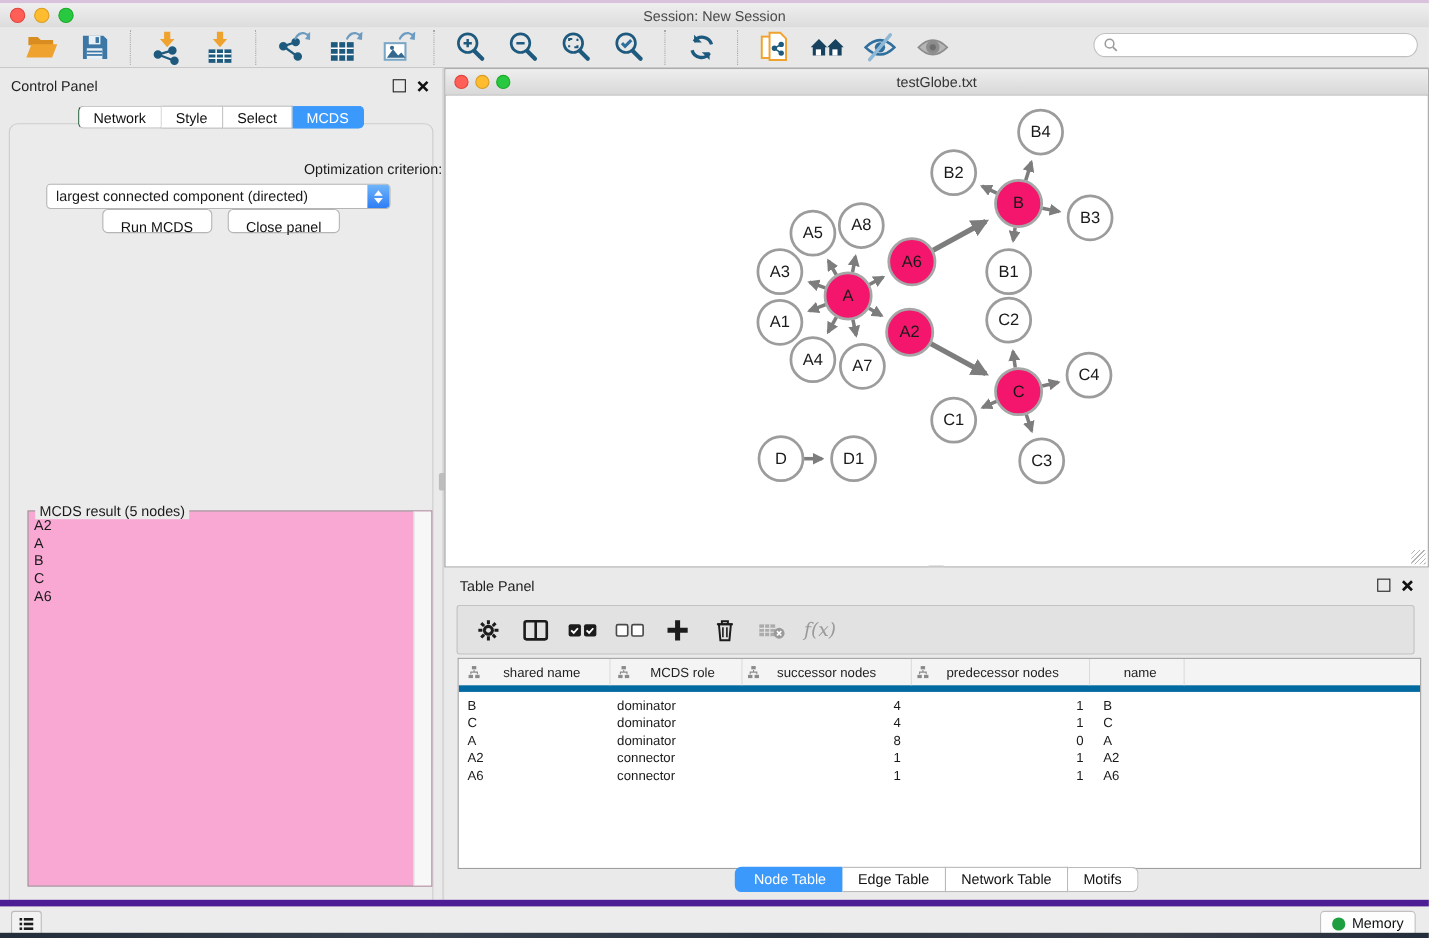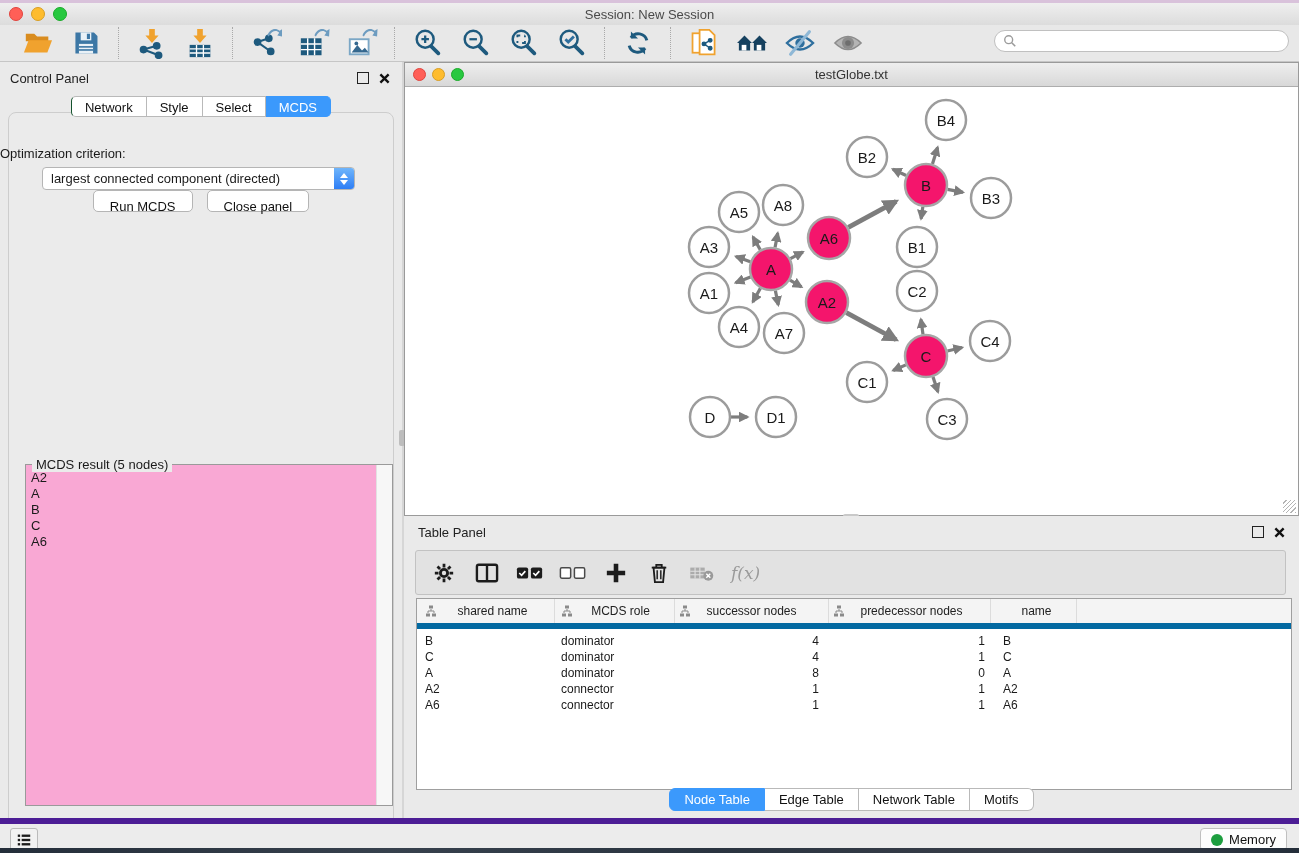--- a/index.html
+++ b/index.html
@@ -31,21 +31,21 @@
   .float-ico{width:10px;height:10px;border:1.6px solid #222;background:transparent;}
   .cp-inner{position:absolute;left:8px;top:50px;width:384px;height:753px;max-height:753px;
     border:1px solid #cdcdcd;border-radius:8px;background:#ebebeb;height:753px;}
   .cp-inner{height:753px;top:50px;height:753px;} 
   .tabs-row{position:absolute;left:0;top:34px;width:100%;display:flex;justify-content:center;z-index:3;}
   .tab{background:#fff;border:1px solid #b9b9b9;border-left:none;font-size:13px;color:#111;
     padding:2px 13px;height:21px;line-height:17px;box-sizing:border-box;}
   .tab:first-child{border-left:1px solid #14532d;border-radius:5px 0 0 5px;}
   .tab:last-child{border-radius:0 5px 5px 0;}
   .tab.active{background:#3b99fc;color:#fff;border-color:#3b99fc;}
-  .opt-label{position:absolute;left:0;top:84px;width:100%;text-align:left;font-size:13px;}
+  .opt-label{position:absolute;left:0;top:84px;width:100%;text-align:right;font-size:13px;}
   .criterion{position:absolute;left:42px;top:105px;width:313px;height:23px;background:#fff;
     border:1px solid #b5b5b5;border-radius:4px;display:flex;align-items:center;box-sizing:border-box;}
   .criterion .val{flex:1;font-size:13px;padding-left:8px;white-space:nowrap;overflow:hidden;}
   .stepper{width:20px;height:21px;border-radius:0 3px 3px 0;background:linear-gradient(#6fb5fb,#2e7ef5);
     display:flex;flex-direction:column;align-items:center;justify-content:center;gap:2px;}
   .arr-up{width:0;height:0;border-left:4px solid transparent;border-right:4px solid transparent;border-bottom:5px solid #fff;}
   .arr-dn{width:0;height:0;border-left:4px solid transparent;border-right:4px solid transparent;border-top:5px solid #fff;}
   .cp-btns{position:absolute;left:0;top:128px;width:100%;display:flex;justify-content:center;gap:14px;}
   .pbtn{background:#fff;border:1px solid #b5b5b5;border-radius:5px;font-size:13px;color:#111;
     padding:8px 16px;height:22px;line-height:15px;cursor:default;font-family:"Liberation Sans",sans-serif;}
@@ -90,21 +90,21 @@
   .dt-cell{box-sizing:border-box;white-space:nowrap;overflow:hidden;}
   .c0{width:138px;padding-left:8px;}
   .c1{width:120px;padding-left:6px;}
   .c2{width:154px;text-align:right;padding-right:10px;}
   .c3{width:162px;text-align:right;padding-right:6px;}
   .c4{width:86px;padding-left:12px;}
   .dt-body{padding-top:4px;}
   .tp-tabs{position:absolute;left:0;top:272px;width:100%;display:flex;justify-content:center;}
   .tp-tab{background:#fff;border:1px solid #b9b9b9;border-left:none;font-size:13px;color:#111;
     padding:3px 14px;height:23px;line-height:16px;box-sizing:border-box;}
-  .tp-tab:first-child{border-left:1px solid #000000;border-radius:6px 0 0 6px;}
+  .tp-tab:first-child{border-left:3px solid #000000;border-radius:6px 0 0 6px;}
   .tp-tab:last-child{border-radius:0 6px 6px 0;}
   .tp-tab.active{background:#3b99fc;color:#fff;border-color:#3b99fc;}
   
   .statusbar{position:absolute;left:0;top:818px;width:100%;height:30px;background:#ececec;
     border-top:6px solid #4c1d95;box-sizing:border-box;}
   .list-btn{position:absolute;left:10px;top:4px;width:28px;height:23px;background:#f2f2f2;
     border:1px solid #bbb;border-radius:3px;display:flex;align-items:center;justify-content:center;}
   .memory-btn{position:absolute;right:12px;top:4px;height:23px;background:#fdfdfd;border:1px solid #c0c0c0;
     border-radius:4px;display:flex;align-items:center;gap:6px;padding:0 10px;font-size:13px;color:#111;}
   .mem-dot{width:12px;height:12px;border-radius:50%;background:#1d9e3f;}

